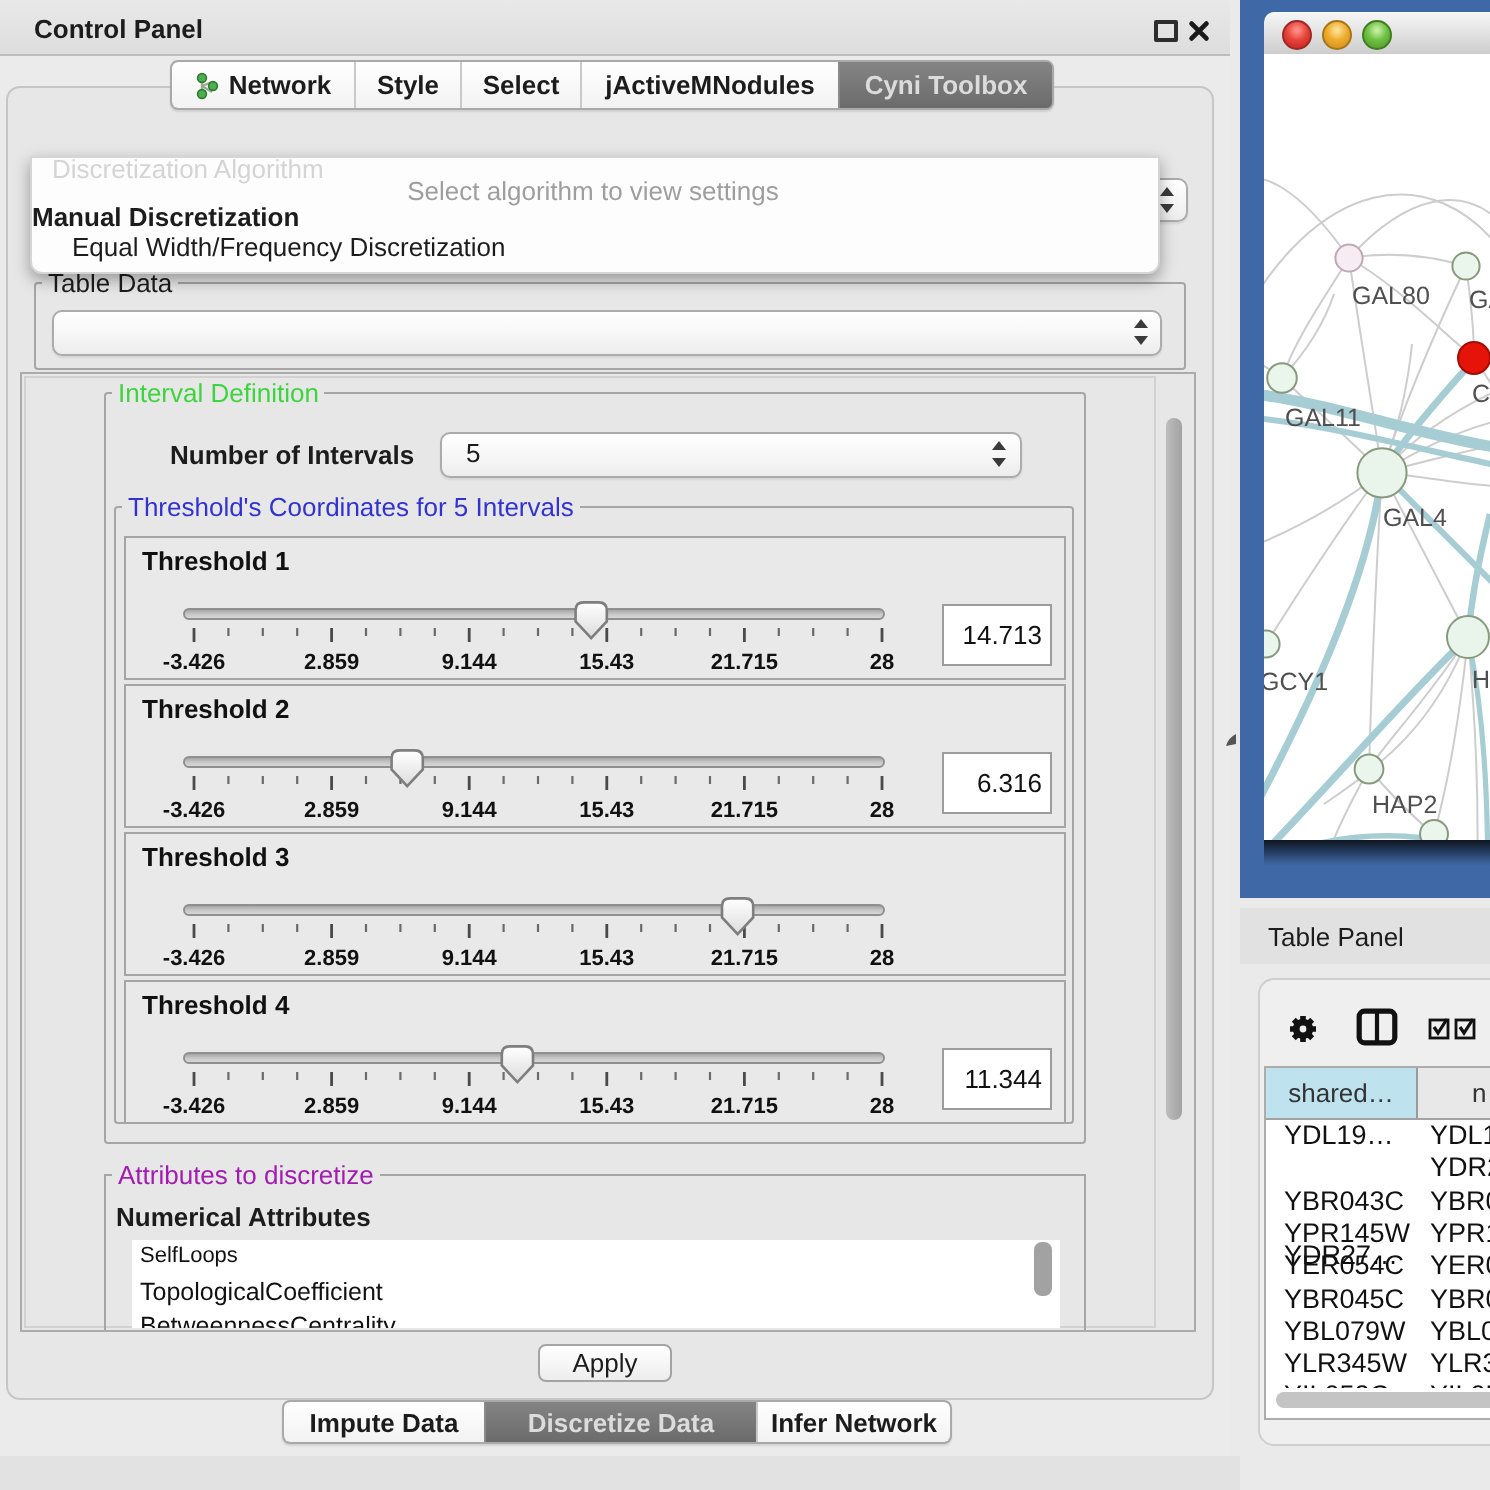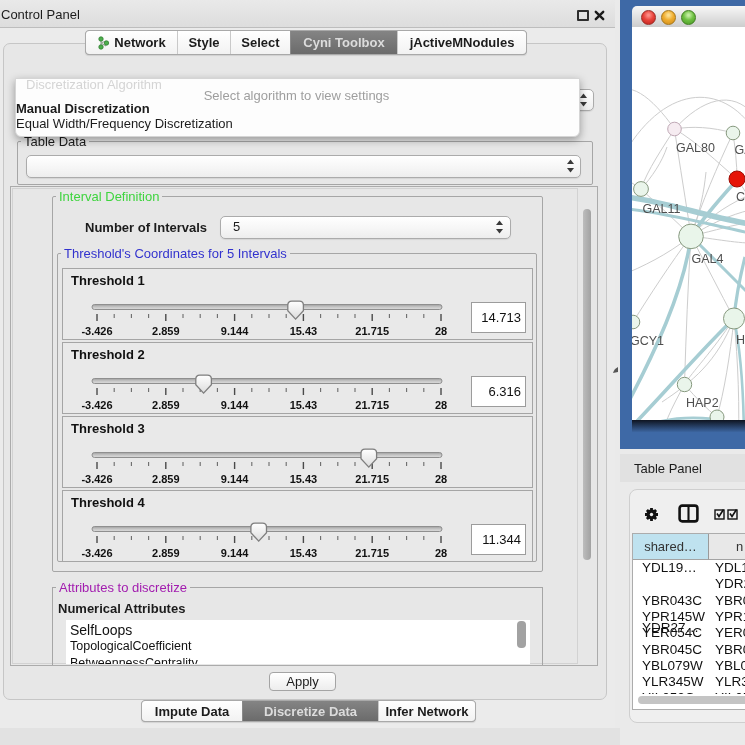--- a/index.html
+++ b/index.html
@@ -26,43 +26,43 @@
     background:#fff;font-size:13px;color:#111;text-align:right;line-height:29px;padding-right:4px;}
 </style>
 </head>
 <body>
 <div id="root">
 
   <div class="abs" style="left:0;top:0;width:615px;height:728px;background:#EBEBEB;"></div>
 
   <div class="abs" style="left:0;top:0;width:615px;height:27px;
        background:linear-gradient(#E9E9E9,#DDDDDD);border-bottom:1px solid #BDBDBD;"></div>
-  <div class="abs t13" style="left:1px;top:7px;">Control Panel</div>
+  <div class="abs t13" style="left:17px;top:7px;font-weight:bold;">Control Panel</div>
 
   <div class="abs" style="left:577px;top:10px;width:8px;height:7px;border:2px solid #2d2d2d;border-radius:1px;"></div>
   <svg class="abs" style="left:594px;top:10px;" width="11" height="11" viewBox="0 0 11 11">
     <path d="M1.8,1.8 L9.2,9.2 M9.2,1.8 L1.8,9.2" stroke="#1a1a1a" stroke-width="2.4" stroke-linecap="round"></path>
   </svg>
 
   <div class="abs" style="left:3px;top:43px;width:602px;height:655px;background:#E7E7E7;
        border:1px solid #C6C6C6;border-radius:7px;"></div>
 
   <div class="seg" style="left:85px;top:30px;width:440px;height:23px;">
     <div class="s" style="width:91px;">
       <svg width="13" height="14" viewBox="0 0 13 14" style="margin-right:4px;">
         <path d="M4,3 L4,11 M4,7 L9,5 M4,7 L9,10" stroke="#9AA89A" stroke-width="1.2" fill="none"></path>
         <circle cx="4" cy="3" r="2.2" fill="#4DAE4D" stroke="#2E7D2E" stroke-width="0.8"></circle>
         <circle cx="4" cy="11" r="2.2" fill="#4DAE4D" stroke="#2E7D2E" stroke-width="0.8"></circle>
         <circle cx="9.5" cy="7" r="2.2" fill="#4DAE4D" stroke="#2E7D2E" stroke-width="0.8"></circle>
       </svg>
       Network</div>
     <div class="s" style="width:52px;">Style</div>
     <div class="s" style="width:59px;">Select</div>
+    <div class="s" style="width:128px;">jActiveMNodules</div>
     <div class="s dark" style="width:106px;">Cyni Toolbox</div>
-    <div class="s" style="width:128px;">jActiveMNodules</div>
   </div>
 
   <div class="groupbox" style="left:17px;top:141px;width:574px;height:42px;"></div>
   <div class="grouplab t13" style="left:21px;top:135px;">Table Data</div>
   <div class="combo" style="left:26px;top:155px;width:553px;height:21px;">
     <svg class="abs" style="right:5px;top:3px;" width="9" height="14" viewBox="0 0 9 14">
       <path d="M4.5,0.5 L8,5 L1,5 Z" fill="#3a3a3a"></path>
       <path d="M4.5,13.5 L8,9 L1,9 Z" fill="#3a3a3a"></path>
     </svg>
   </div>
@@ -278,21 +278,21 @@
       <g transform="translate(165.2,4.5)">
         <path d="M0.7,4.7 Q0.7,0.7 4.7,0.7 L12.3,0.7 Q16.3,0.7 16.3,4.7 L16.3,10.2 L8.5,18.6 L0.7,10.2 Z" fill="url(#th4)" stroke="#7E7E7E" stroke-width="1.3"></path>
       </g>
     </svg>
     <div class="valbox abs" style="left:471px;margin-top:1px;top:523px;">11.344</div>
 
   <div class="abs" style="left:52px;top:587px;width:489px;height:77px;border:1px solid #A6A6A6;border-bottom:none;"></div>
   <div class="grouplab" style="left:56px;top:581px;color:#a21caf;">Attributes to discretize</div>
   <div class="abs t13 b" style="left:58px;top:601px;">Numerical Attributes</div>
   <div class="abs" style="left:66px;top:620px;width:464px;height:44px;background:#fff;overflow:hidden;">
-    <div style="position:absolute;left:4px;top:2px;font-size:14px;color:#111;">SelfLoops</div>
+    <div style="position:absolute;left:4px;top:2px;font-size:11px;color:#111;">SelfLoops</div>
     <div style="position:absolute;left:4px;top:19px;font-size:12.5px;color:#111;">TopologicalCoefficient</div>
     <div style="position:absolute;left:4px;top:36px;font-size:12.5px;color:#111;">BetweennessCentrality</div>
     <div style="position:absolute;left:451px;top:1px;width:9px;height:27px;border-radius:4px;background:#A2A2A2;"></div>
   </div>
 
   <div class="abs" style="left:269px;top:672px;width:65px;height:17px;border:1px solid #A4A4A4;border-radius:4px;
        background:linear-gradient(#FFFFFF,#EDEDED);text-align:center;line-height:17px;font-size:13px;color:#1c1c1c;">Apply</div>
 
   <div class="seg" style="left:141px;top:700px;width:333px;height:20px;">
     <div class="s" style="width:100px;">Impute Data</div>
@@ -305,21 +305,21 @@
     <svg class="abs" style="right:5px;top:3px;" width="9" height="14" viewBox="0 0 9 14">
       <path d="M4.5,0.5 L8,5 L1,5 Z" fill="#3a3a3a"></path>
       <path d="M4.5,13.5 L8,9 L1,9 Z" fill="#3a3a3a"></path>
     </svg>
   </div>
   <div class="abs" style="left:15px;top:78px;width:563px;height:57px;background:#FDFDFD;
        border:1px solid #D5D5D5;border-radius:0 0 6px 6px;box-shadow:0 3px 8px rgba(0,0,0,0.35);"></div>
   <div class="abs" style="left:26px;top:77px;font-size:13px;color:#D4D4D4;">Discretization Algorithm</div>
   <div class="abs" style="left:15px;top:88px;width:563px;text-align:center;font-size:13px;color:#9E9E9E;">Select algorithm to view settings</div>
   <div class="abs t13 b" style="left:16px;top:101px;">Manual Discretization</div>
-  <div class="abs t13" style="left:16px;top:116px;">Equal Width/Frequency Discretization</div>
+  <div class="abs t13" style="left:16px;top:116px;padding-left:20px;">Equal Width/Frequency Discretization</div>
 
   <svg class="abs" style="left:612px;top:366px;" width="7" height="8" viewBox="0 0 7 8">
       <path d="M6,1 Q2,3 1,7 L6,6 Z" fill="#555"></path>
     </svg>
 
   <div class="abs" style="left:620px;top:0;width:125px;height:449px;background:#3E69A6;"></div>
   <div class="abs" style="left:632px;top:6px;width:113px;height:21px;
        background:linear-gradient(#F7F7F7,#CDCDCD);border-radius:5px 0 0 0;border-bottom:1px solid #9E9E9E;"></div>
   <div class="abs" style="left:641px;top:10px;width:13px;height:13px;border-radius:50%;
        background:radial-gradient(circle at 50% 32%,#FC8B85 8%,#E8443C 45%,#C0221B 95%);border:0.5px solid #9A2A24;"></div>

